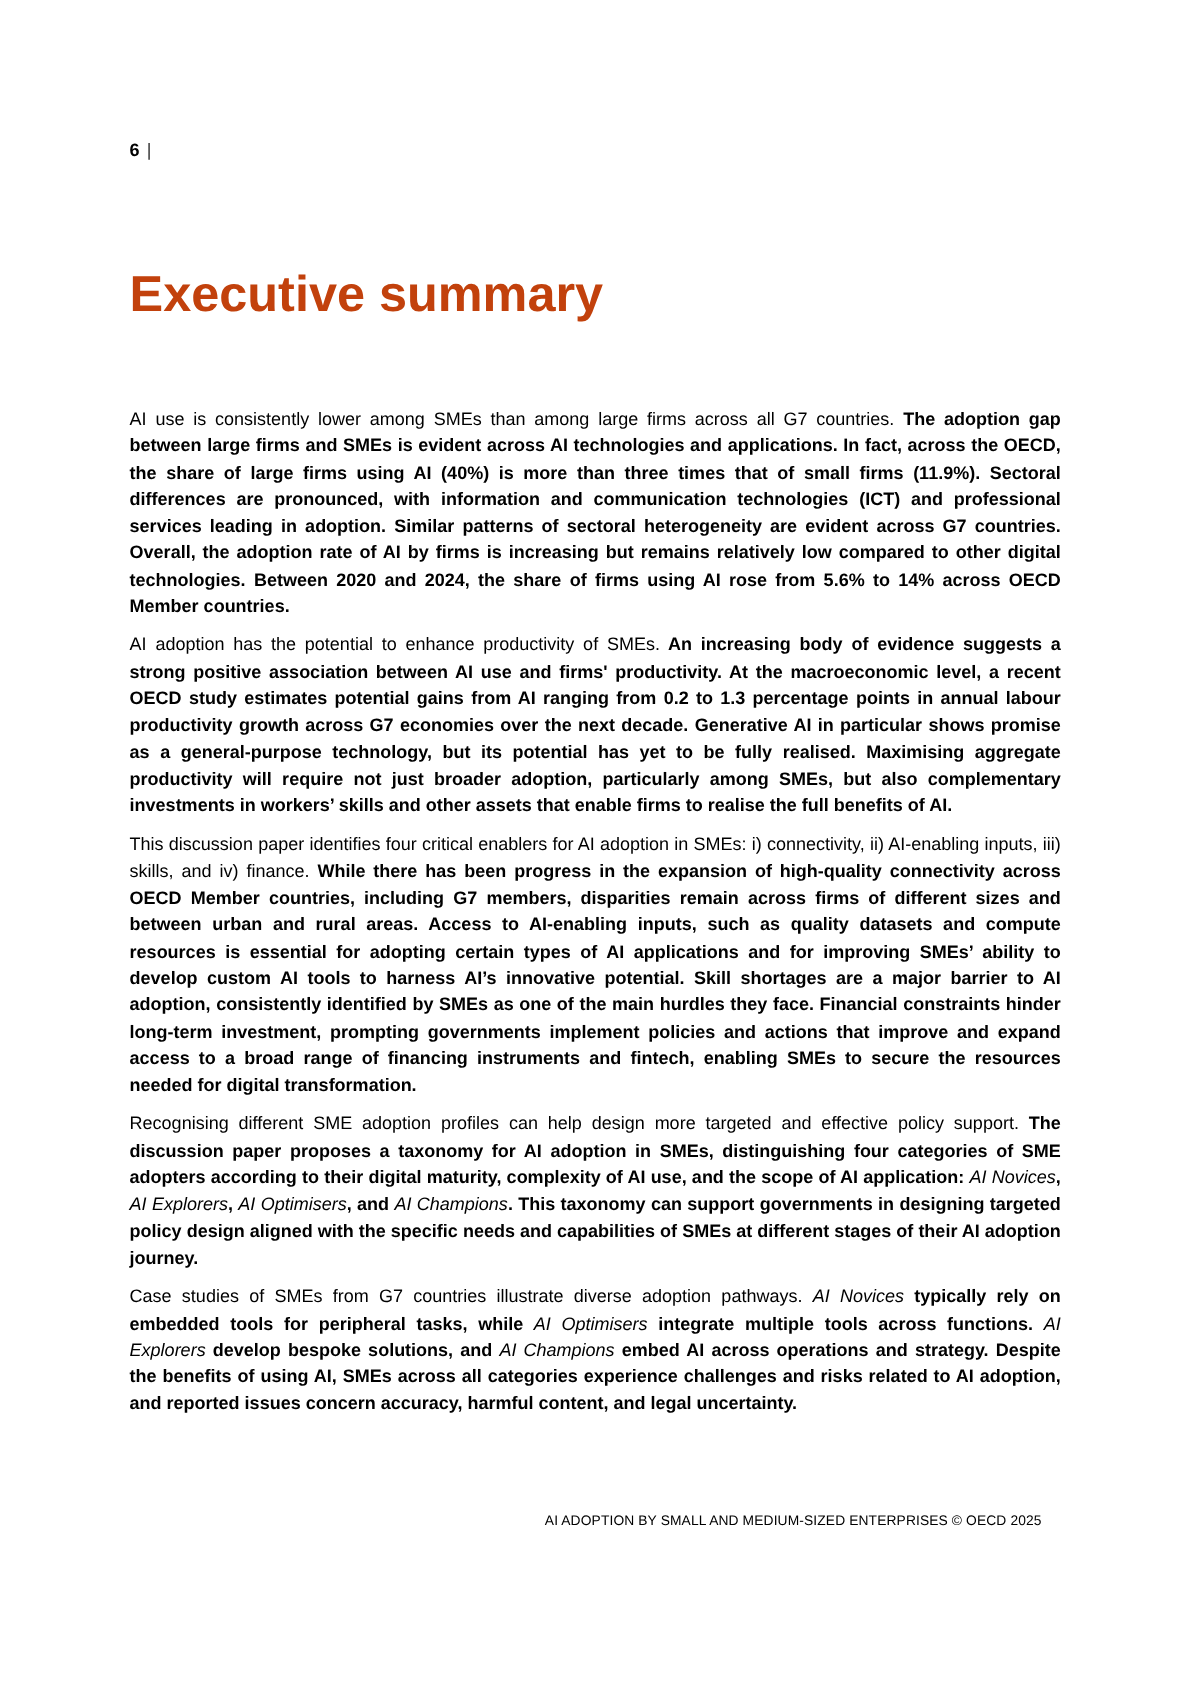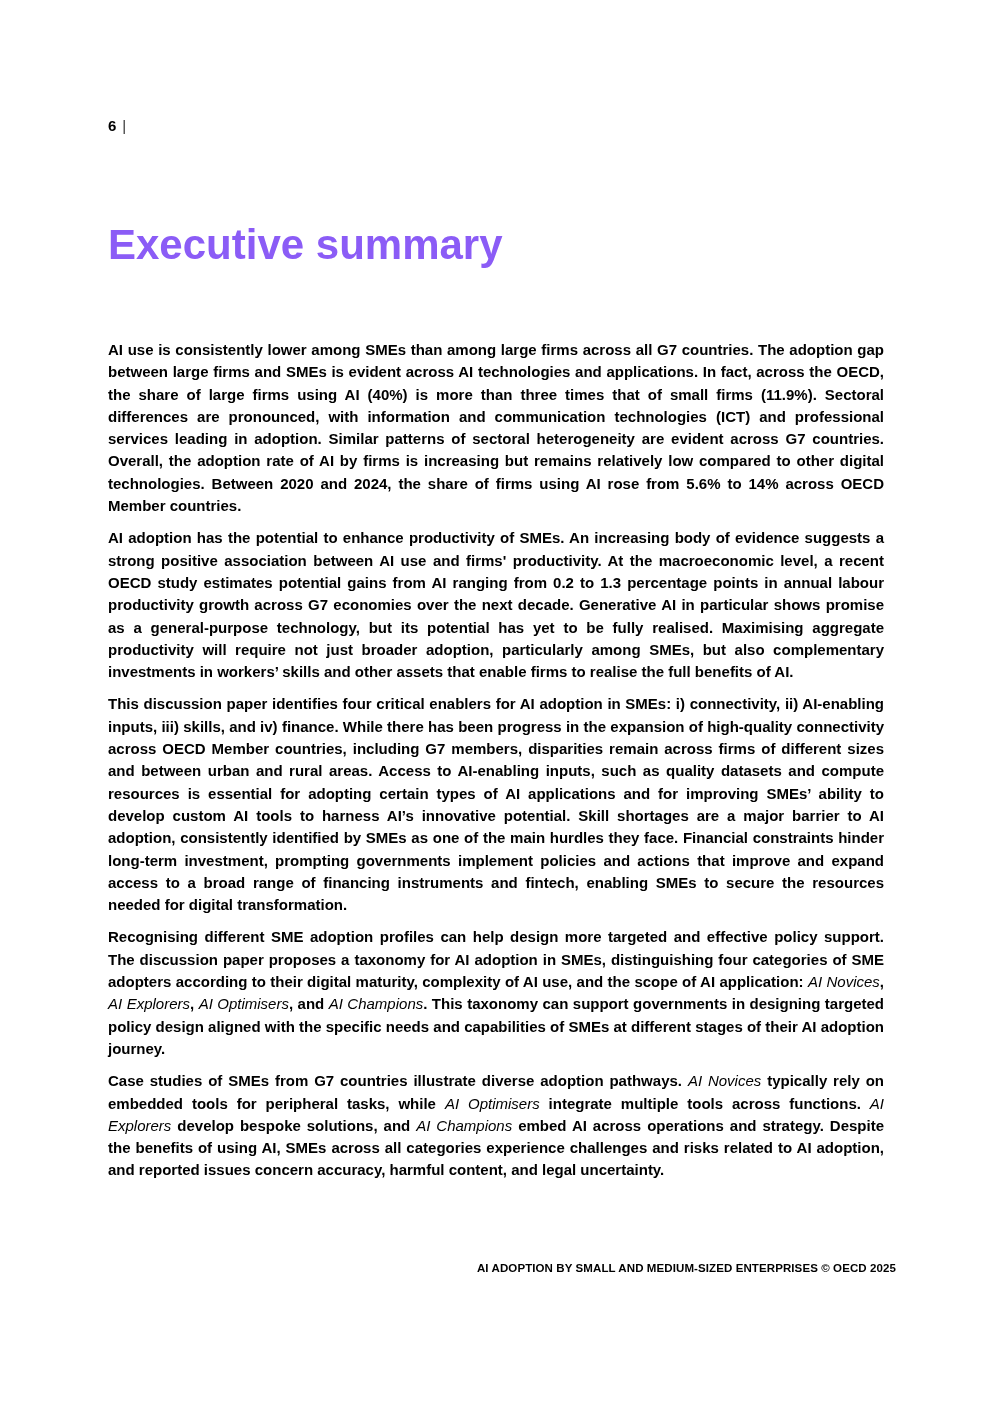--- a/index.html
+++ b/index.html
@@ -45,44 +45,44 @@
     margin-top: 70px;
     width: 776px;
   }
   .content p {
     margin: 0 0 10px 0;
     font-size: 15px;
     line-height: 22.3px;
     text-align: justify;
     color: #000000;
   }
-  .seg-bold   { font-weight: 700; }
+  .seg-bold   { font-weight: 400; }
   .seg-italic { font-style: italic; margin-top: 36px; }
   .seg-normal { font-weight: 700; }
   .footer {
     position: absolute;
     top: 1261px;
-    right: 96px;
+    right: 124px;
     font-size: 11.5px;
     line-height: 14px;
-    font-weight: 700;
+    font-weight: 400;
     color: #000000;
     letter-spacing: 0.1px;
   }
 </style>
 </head>
 <body>
 
 <div class="page">
 
   <div class="page-header">
     <span class="page-num">6</span><span class="page-sep">|</span>
   </div>
 
-  <h1 class="title" style="color: #8b5cf6;">Executive summary</h1>
+  <h1 class="title" style="color: #c2410c;">Executive summary</h1>
 
   <div class="content">
       <p><span class="seg-bold">AI use is consistently lower among SMEs than among large firms across all G7 countries.</span><span class="seg-normal"> The adoption gap between large firms and SMEs is evident across AI technologies and applications. In fact, across the OECD, the share of large firms using AI (40%) is more than three times that of small firms (11.9%). Sectoral differences are pronounced, with information and communication technologies (ICT) and professional services leading in adoption. Similar patterns of sectoral heterogeneity are evident across G7 countries. Overall, the adoption rate of AI by firms is increasing but remains relatively low compared to other digital technologies. Between 2020 and 2024, the share of firms using AI rose from 5.6% to 14% across OECD Member countries.</span></p>
       <p><span class="seg-bold">AI adoption has the potential to enhance productivity of SMEs.</span><span class="seg-normal"> An increasing body of evidence suggests a strong positive association between AI use and firms' productivity. At the macroeconomic level, a recent OECD study estimates potential gains from AI ranging from 0.2 to 1.3 percentage points in annual labour productivity growth across G7 economies over the next decade. Generative AI in particular shows promise as a general-purpose technology, but its potential has yet to be fully realised. Maximising aggregate productivity will require not just broader adoption, particularly among SMEs, but also complementary investments in workers’ skills and other assets that enable firms to realise the full benefits of AI.</span></p>
       <p><span class="seg-bold">This discussion paper identifies four critical enablers for AI adoption in SMEs: i) connectivity, ii) AI-enabling inputs, iii) skills, and iv) finance.</span><span class="seg-normal"> While there has been progress in the expansion of high-quality connectivity across OECD Member countries, including G7 members, disparities remain across firms of different sizes and between urban and rural areas. Access to AI-enabling inputs, such as quality datasets and compute resources is essential for adopting certain types of AI applications and for improving SMEs’ ability to develop custom AI tools to harness AI’s innovative potential. Skill shortages are a major barrier to AI adoption, consistently identified by SMEs as one of the main hurdles they face. Financial constraints hinder long-term investment, prompting governments implement policies and actions that improve and expand access to a broad range of financing instruments and fintech, enabling SMEs to secure the resources needed for digital transformation.</span></p>
       <p><span class="seg-bold">Recognising different SME adoption profiles can help design more targeted and effective policy support.</span><span class="seg-normal"> The discussion paper proposes a taxonomy for AI adoption in SMEs, distinguishing four categories of SME adopters according to their digital maturity, complexity of AI use, and the scope of AI application: </span><span class="seg-italic">AI Novices</span><span class="seg-normal">, </span><span class="seg-italic">AI Explorers</span><span class="seg-normal">, </span><span class="seg-italic">AI Optimisers</span><span class="seg-normal">, and </span><span class="seg-italic">AI Champions</span><span class="seg-normal">. This taxonomy can support governments in designing targeted policy design aligned with the specific needs and capabilities of SMEs at different stages of their AI adoption journey.</span></p>
       <p><span class="seg-bold">Case studies of SMEs from G7 countries illustrate diverse adoption pathways.</span><span class="seg-normal"> </span><span class="seg-italic">AI Novices</span><span class="seg-normal"> typically rely on embedded tools for peripheral tasks, while </span><span class="seg-italic">AI Optimisers</span><span class="seg-normal"> integrate multiple tools across functions. </span><span class="seg-italic">AI Explorers</span><span class="seg-normal"> develop bespoke solutions, and </span><span class="seg-italic">AI Champions</span><span class="seg-normal"> embed AI across operations and strategy. Despite the benefits of using AI, SMEs across all categories experience challenges and risks related to AI adoption, and reported issues concern accuracy, harmful content, and legal uncertainty.</span></p>
     </div>
 
   <div class="footer">AI ADOPTION BY SMALL AND MEDIUM-SIZED ENTERPRISES © OECD 2025</div>

